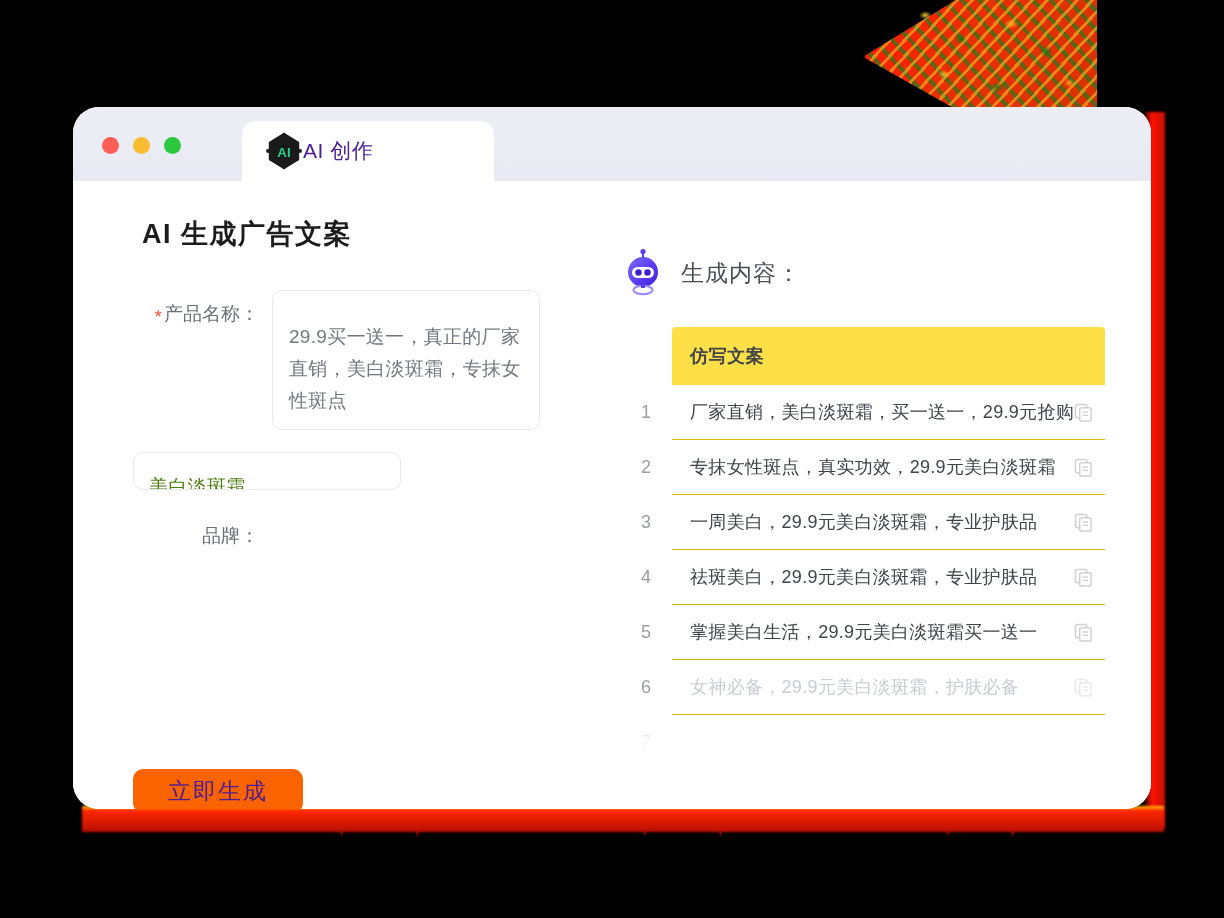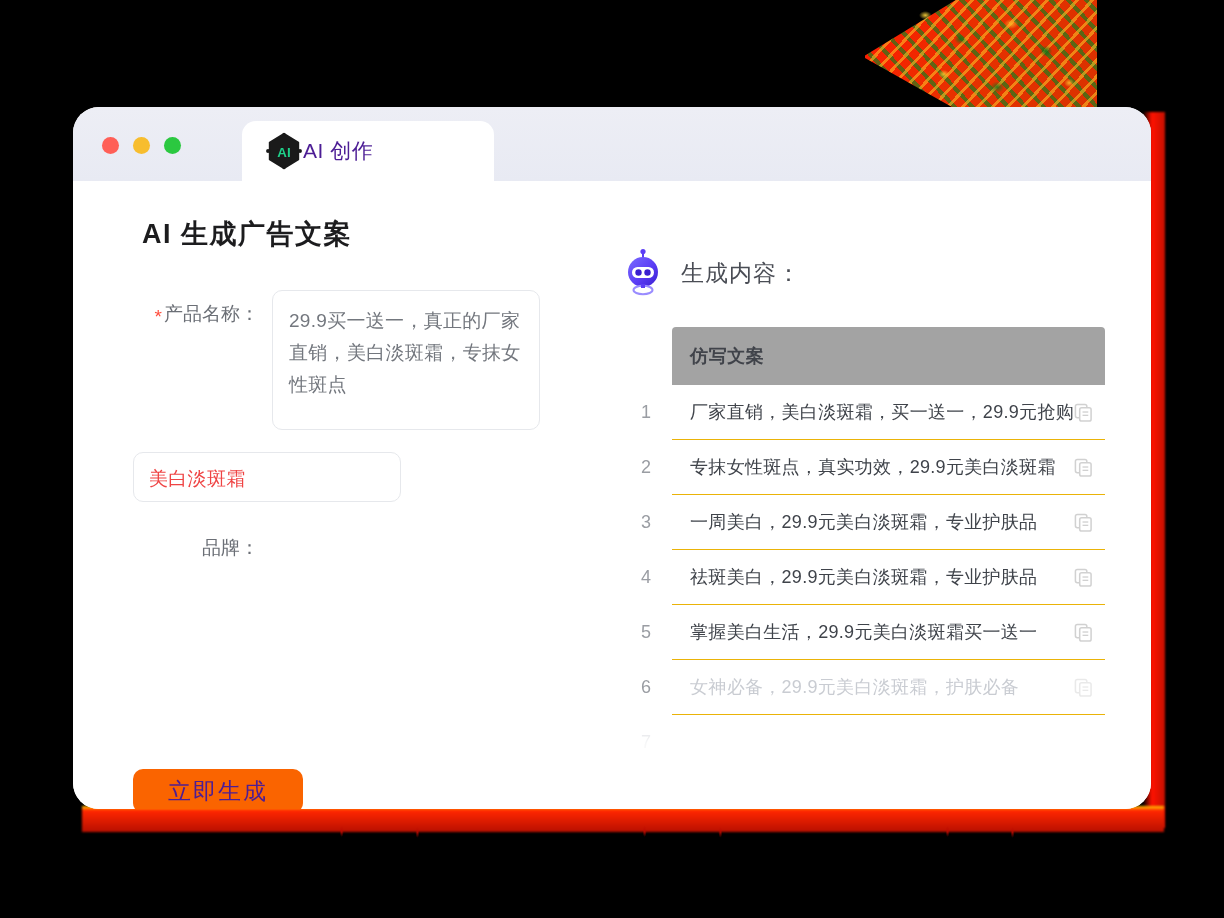--- a/index.html
+++ b/index.html
@@ -171,37 +171,37 @@
     vertical-align: -3px;
   }
   .field-col { flex: 1; }
 
   .textarea-box {
     width: 268px;
     height: 140px;
     border: 1px solid #e6e8ec;
     border-radius: 10px;
     background: #fff;
-    padding: 14px 16px;
+    padding: 30px 16px;
     font-size: 19px;
     line-height: 1.68;
     color: #73777e;
     letter-spacing: .3px;
     overflow: hidden;
   }
   .input-box {
     width: 268px;
-    height: 50px;
+    height: 38px;
     border: 1px solid #e6e8ec;
     border-radius: 10px;
     background: #fff;
-    padding: 4px 15px;
+    padding: 12px 15px;
     font-size: 19px;
     line-height: 44px;
-    color: #ef4444;
+    color: #4d7c0f;
     letter-spacing: .3px;
     white-space: nowrap;
     overflow: hidden;
   }
 
   .generate-btn {
     position: absolute;
     left: 60px; top: 588px;
     width: 170px; height: 44px;
     background: #fa6400;
@@ -253,21 +253,21 @@
   }
   .num-cell.faded { color: #d2d4d9; }
 
   .table-panel {
     flex: 1;
     border-radius: 4px;
     overflow: hidden;
   }
   .table-header {
     height: 58px;
-    background: #a3a3a3;
+    background: #fde047;
     display: flex;
     align-items: center;
     padding-left: 18px;
     font-size: 18px;
     font-weight: bold;
     color: #40434a;
     letter-spacing: .6px;
   }
   .table-row {
     height: 55px;

